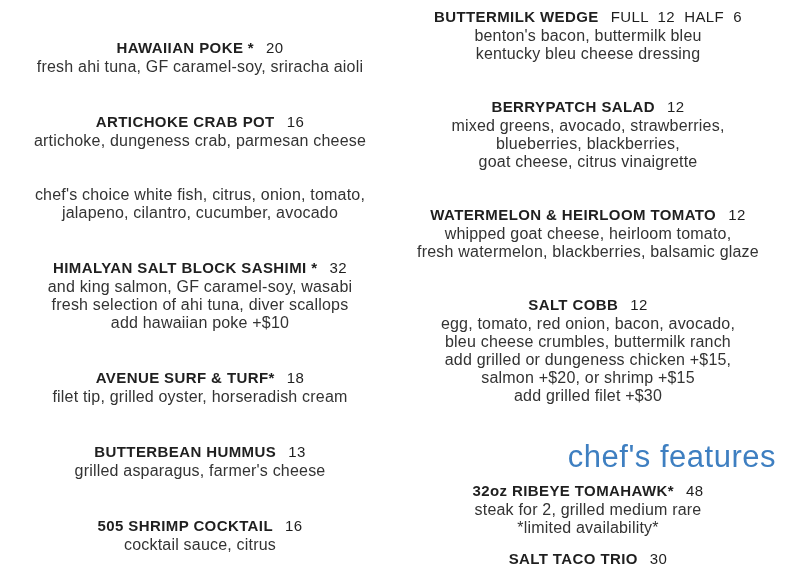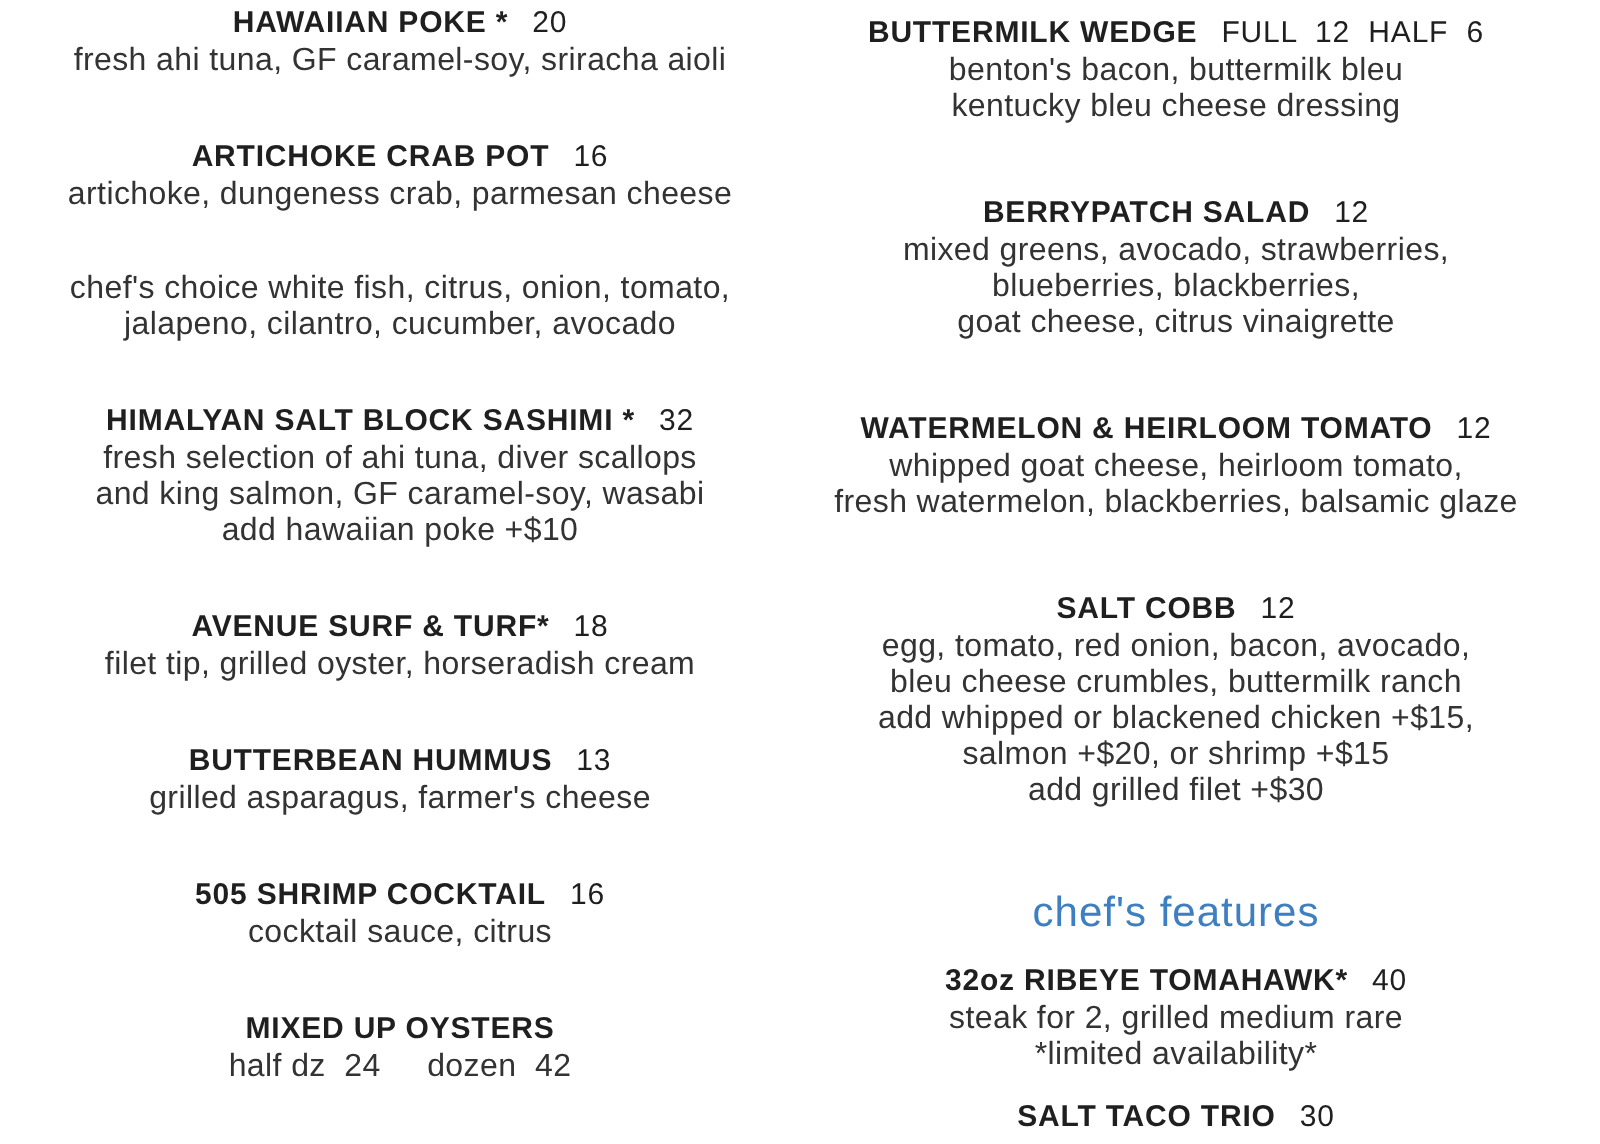--- a/index.html
+++ b/index.html
@@ -10,40 +10,40 @@
     background: #ffffff;
     font-family: "Liberation Sans", sans-serif;
     -webkit-font-smoothing: antialiased;
   }
   .menu { display: flex; width: 800px; }
   .col { text-align: center; }
   .col-left  { width: 400px; padding-top: 2px; }
   .col-right { width: 376px; padding-top: 7px; }
 
   .item { }
-  .col-left  .item { margin-bottom: 29px; }
+  .col-left  .item { margin-bottom: 29px; margin-top: 36px; }
   .col-right .item { margin-bottom: 34px; }
   .col-right .feature-item { margin-bottom: 12px; }
 
   .item-title {
     font-size: 15px; font-weight: 700; letter-spacing: .4px;
     line-height: 20px; color: var(--title); white-space: pre-wrap;
   }
   .item-price { font-weight: 400; margin-left: 12px; white-space: pre-wrap; }
   .item-price:empty { margin-left: 0; }
 
   .desc-line, .note-line {
     font-size: 16px; line-height: 18px; letter-spacing: .2px;
     color: var(--body); white-space: pre-wrap;
   }
   .note-line { }
 
   .features-heading {
-    font-size: 21px; line-height: 36px; letter-spacing: .5px;
-    color: var(--accent); margin: 0 0 6px 0; font-weight: 400;
+    font-size: 31px; line-height: 36px; letter-spacing: .5px;
+    color: var(--accent); margin: 0 0 6px 0; font-weight: 400; text-align: right;
   }
 </style>
 </head>
 <body>
 
 <div class="menu">
 
   <div class="col col-left">
 
     <div class="item">
@@ -56,22 +56,22 @@
       <div class="desc-line">artichoke, dungeness crab, parmesan cheese</div>
     </div>
 
     <div class="item">
       <div class="desc-line">chef's choice white fish, citrus, onion, tomato,</div>
       <div class="desc-line">jalapeno, cilantro, cucumber, avocado</div>
     </div>
 
     <div class="item">
       <div class="item-title"><span>HIMALYAN SALT BLOCK SASHIMI *</span><span class="item-price">32</span></div>
+      <div class="desc-line">and king salmon, GF caramel-soy, wasabi</div>
       <div class="desc-line">fresh selection of ahi tuna, diver scallops</div>
-      <div class="desc-line">and king salmon, GF caramel-soy, wasabi</div>
       <div class="note-line">add hawaiian poke +$10</div>
     </div>
 
     <div class="item">
       <div class="item-title"><span>AVENUE SURF &amp; TURF*</span><span class="item-price">18</span></div>
       <div class="desc-line">filet tip, grilled oyster, horseradish cream</div>
     </div>
 
     <div class="item">
       <div class="item-title"><span>BUTTERBEAN HUMMUS</span><span class="item-price">13</span></div>
@@ -108,29 +108,29 @@
     <div class="item">
       <div class="item-title"><span>WATERMELON &amp; HEIRLOOM TOMATO</span><span class="item-price">12</span></div>
       <div class="desc-line">whipped goat cheese, heirloom tomato,</div>
       <div class="desc-line">fresh watermelon, blackberries, balsamic glaze</div>
     </div>
 
     <div class="item">
       <div class="item-title"><span>SALT COBB</span><span class="item-price">12</span></div>
       <div class="desc-line">egg, tomato, red onion, bacon, avocado,</div>
       <div class="desc-line">bleu cheese crumbles, buttermilk ranch</div>
-      <div class="note-line">add whipped or blackened chicken +$15,</div>
+      <div class="note-line">add grilled or dungeness chicken +$15,</div>
       <div class="note-line">salmon +$20, or shrimp +$15</div>
       <div class="note-line">add grilled filet +$30</div>
     </div>
 
     <div class="features-heading">chef's features</div>
 
     <div class="item feature-item">
-      <div class="item-title"><span>32oz RIBEYE TOMAHAWK*</span><span class="item-price">40</span></div>
+      <div class="item-title"><span>32oz RIBEYE TOMAHAWK*</span><span class="item-price">48</span></div>
       <div class="desc-line">steak for 2, grilled medium rare</div>
       <div class="desc-line">*limited availability*</div>
     </div>
 
     <div class="item feature-item">
       <div class="item-title"><span>SALT TACO TRIO</span><span class="item-price">30</span></div>
     </div>
 
   </div>
 </div>

